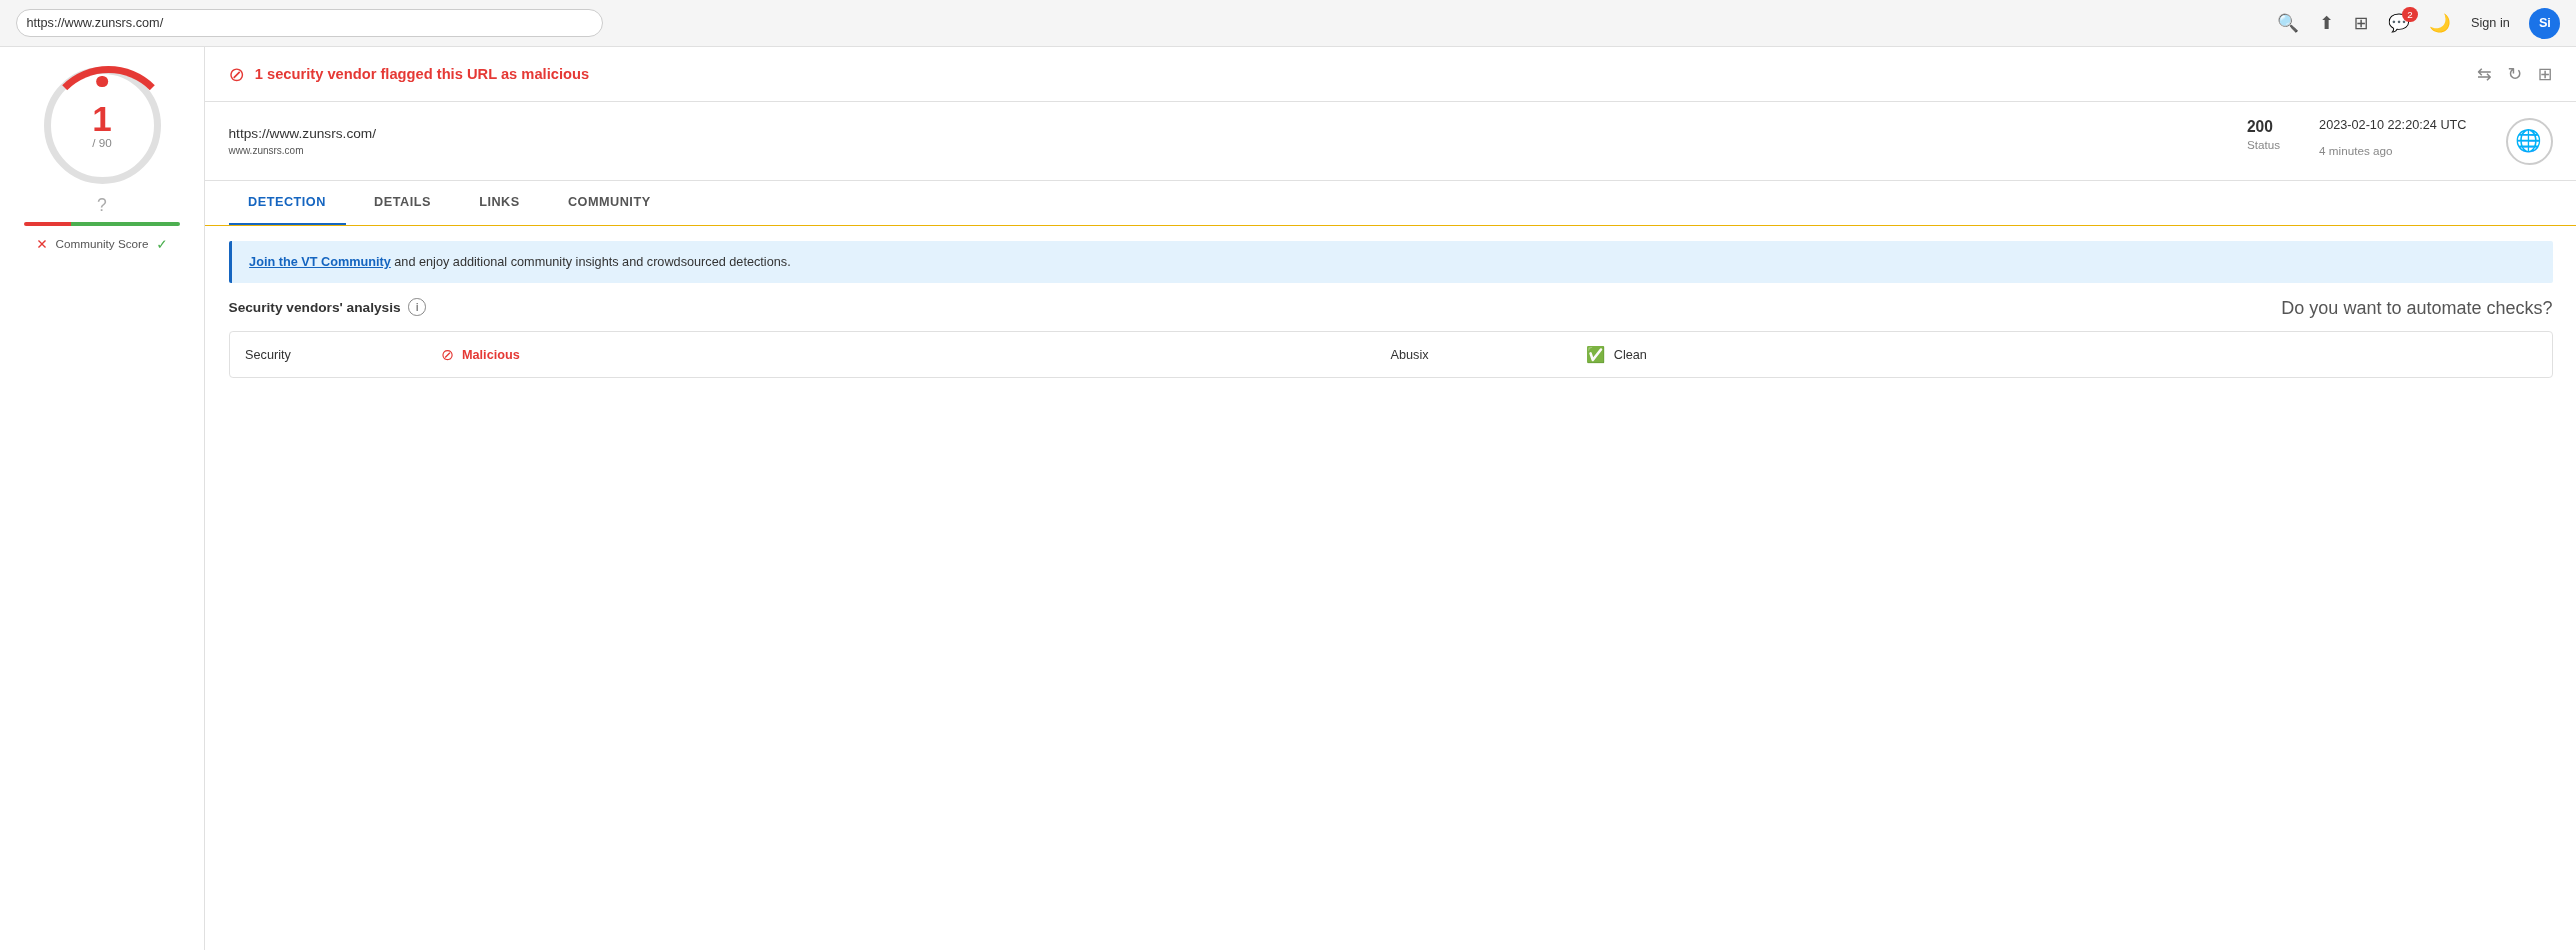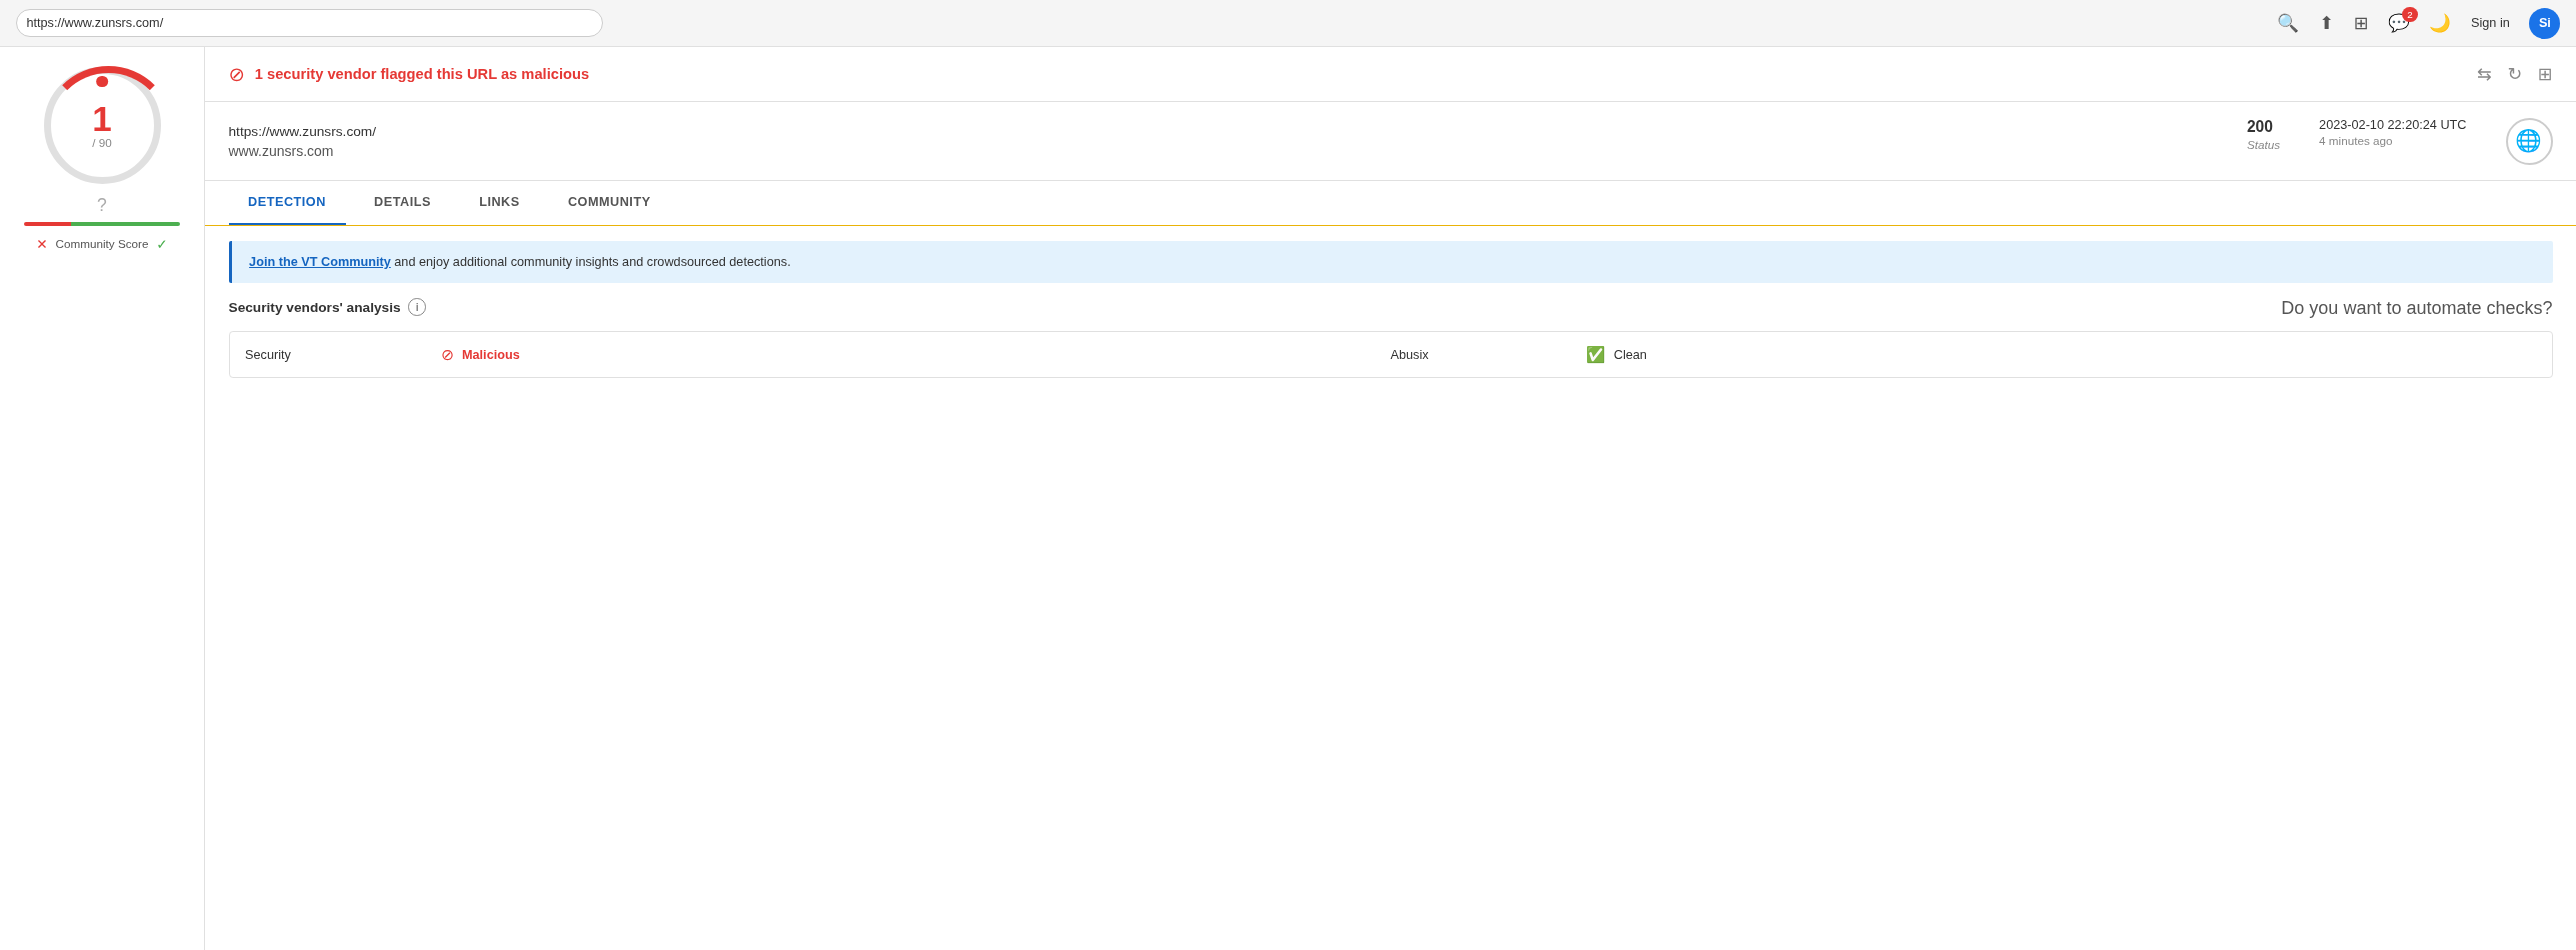--- a/index.html
+++ b/index.html
@@ -213,21 +213,21 @@
     .url-details {
       display: flex;
       flex-direction: column;
       gap: 3.9px;
     }
     .url-main {
       font-size: 13.7px;
       color: #333;
     }
     .url-domain {
-      font-size: 14px;
+      font-size: 10px;
       color: #555;
     }
     .url-meta {
       display: flex;
       align-items: flex-start;
       gap: 39px;
     }
     .status-block {
       display: flex;
       flex-direction: column;
@@ -235,26 +235,25 @@
       gap: 2px;
     }
     .status-code {
       font-size: 15.6px;
       font-weight: bold;
       color: #333;
     }
     .status-label {
       font-size: 11.7px;
       color: #888;
-      font-style: italic;
     }
     .time-block {
       display: flex;
       flex-direction: column;
-      gap: 2px;
+      gap: 12px;
     }
     .time-utc {
       font-size: 12.7px;
       color: #333;
     }
     .time-ago {
       font-size: 11.7px;
       color: #888;
     }
     .globe-icon-wrap {

